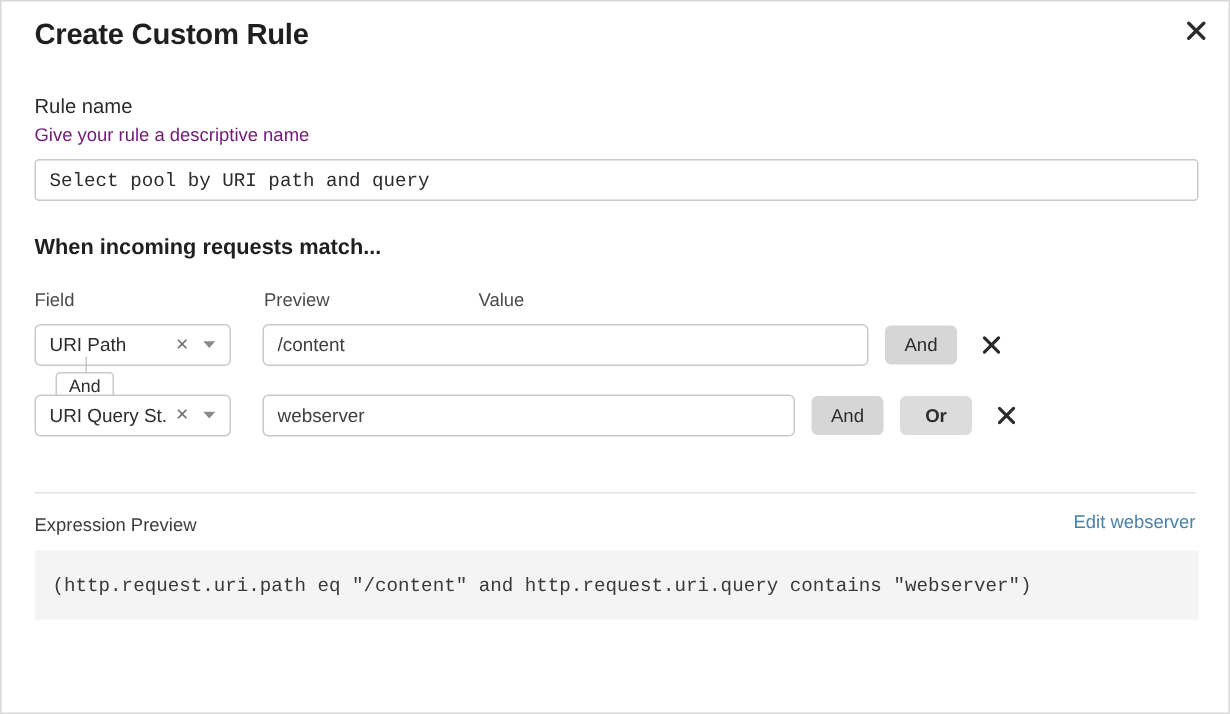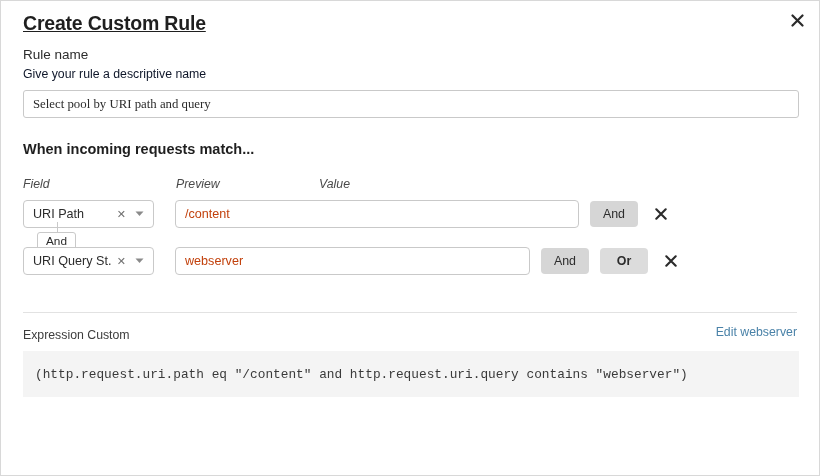--- a/index.html
+++ b/index.html
@@ -39,60 +39,58 @@
     font-weight: bold;
     user-select: none;
   }
   .title {
     margin: 0;
     padding-top: 11px;
     font-size: 19.5px;
     font-weight: bold;
     letter-spacing: -0.2px;
     color: #1f1f1f;
-    text-decoration: underline;
   }
   .section-label {
     font-size: 13.5px;
     color: #2c2c2c;
-    margin-top: 12px;
+    margin-top: 28px;
   }
   .section-sub {
     font-size: 12.3px;
-    color: #0f172a;
+    color: #701a75;
     margin-top: 5px;
   }
   .rule-name-input {
     display: block;
     box-sizing: border-box;
     width: 776px;
     height: 28px;
     margin-top: 9px;
     padding: 0 9px;
     border: 1px solid #c9c9c9;
     border-radius: 3px;
-    font-family: Liberation Serif, serif;
+    font-family: Liberation Mono, monospace;
     font-size: 12.8px;
     color: #2c2c2c;
     background: #fff;
     outline: none;
   }
   .match-heading {
     font-size: 14.5px;
     font-weight: bold;
     color: #1f1f1f;
     margin-top: 23px;
   }
   .col-headers {
     position: relative;
     height: 16px;
     margin-top: 20px;
     font-size: 12.3px;
     color: #4a4a4a;
-    font-style: italic;
   }
   .col-headers span { position: absolute; top: 0; }
   .ch-field { left: 0; }
   .ch-operator { left: 153px; }
   .ch-value { left: 296px; }
 
   .rows { position: relative; }
   .row {
     position: relative;
     height: 30px;
@@ -141,21 +139,21 @@
 
   .value-input {
     box-sizing: border-box;
     height: 28px;
     margin-left: 21px;
     padding: 0 9px;
     border: 1px solid #c9c9c9;
     border-radius: 4px;
     font-family: "Liberation Sans", sans-serif;
     font-size: 12.6px;
-    color: #c2410c;
+    color: #404040;
     background: #fff;
     outline: none;
   }
   .value-row1 { width: 404px; }
   .value-row2 { width: 355px; }
 
   .logic-btn {
     box-sizing: border-box;
     height: 26px;
     min-width: 48px;
@@ -338,21 +336,21 @@
         <svg width="12" height="12" viewBox="0 0 12 12" aria-hidden="true">
           <path d="M1.3 1.3 L10.7 10.7 M10.7 1.3 L1.3 10.7" stroke="#2b2b2b" stroke-width="2.1" stroke-linecap="round"></path>
         </svg>
       </div>
     </div>
   </div>
 
   <div class="divider"></div>
 
   <div class="preview-head">
-    <span class="preview-label">Expression Custom</span>
+    <span class="preview-label">Expression Preview</span>
     <a class="edit-expression">Edit webserver</a>
   </div>
 
   <div class="expr-box">
     <span class="expr-text">(http.request.uri.path eq "/content" and http.request.uri.query contains "webserver")</span>
   </div>
 
 </div>
 
 </body></html>

